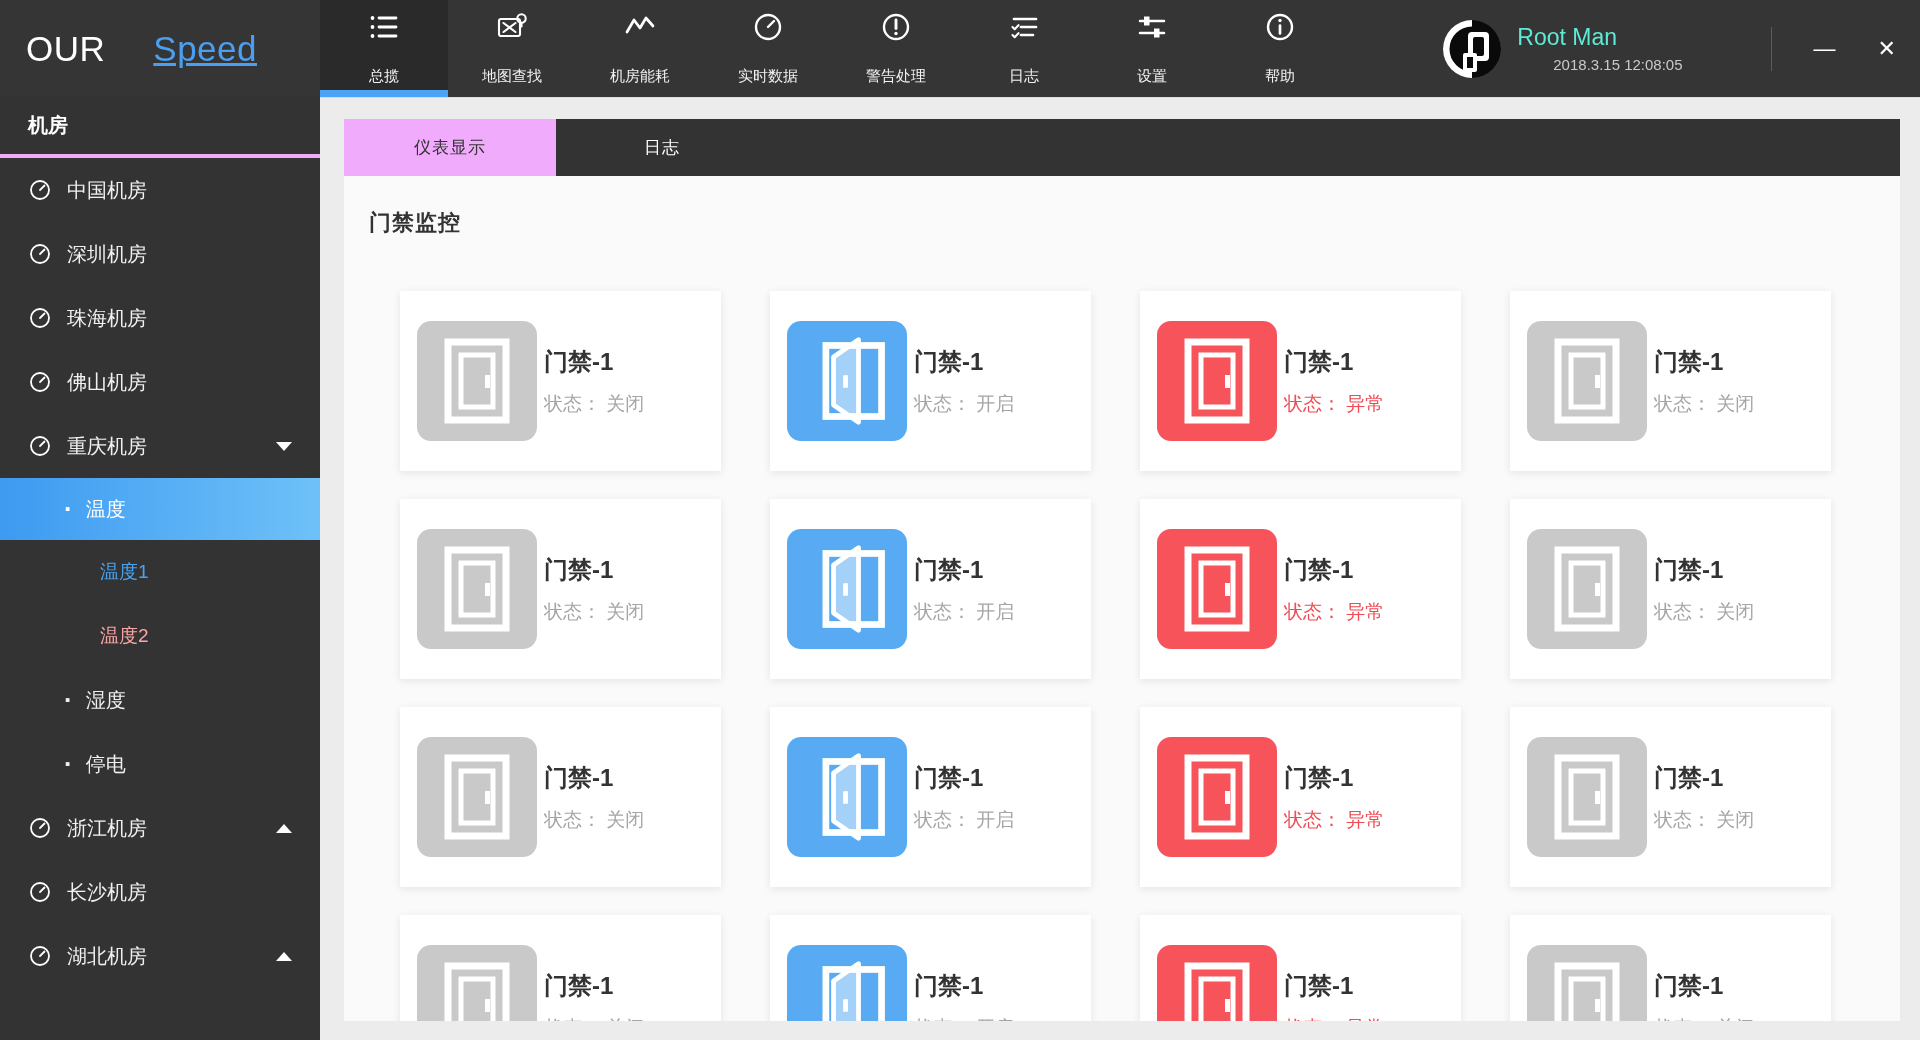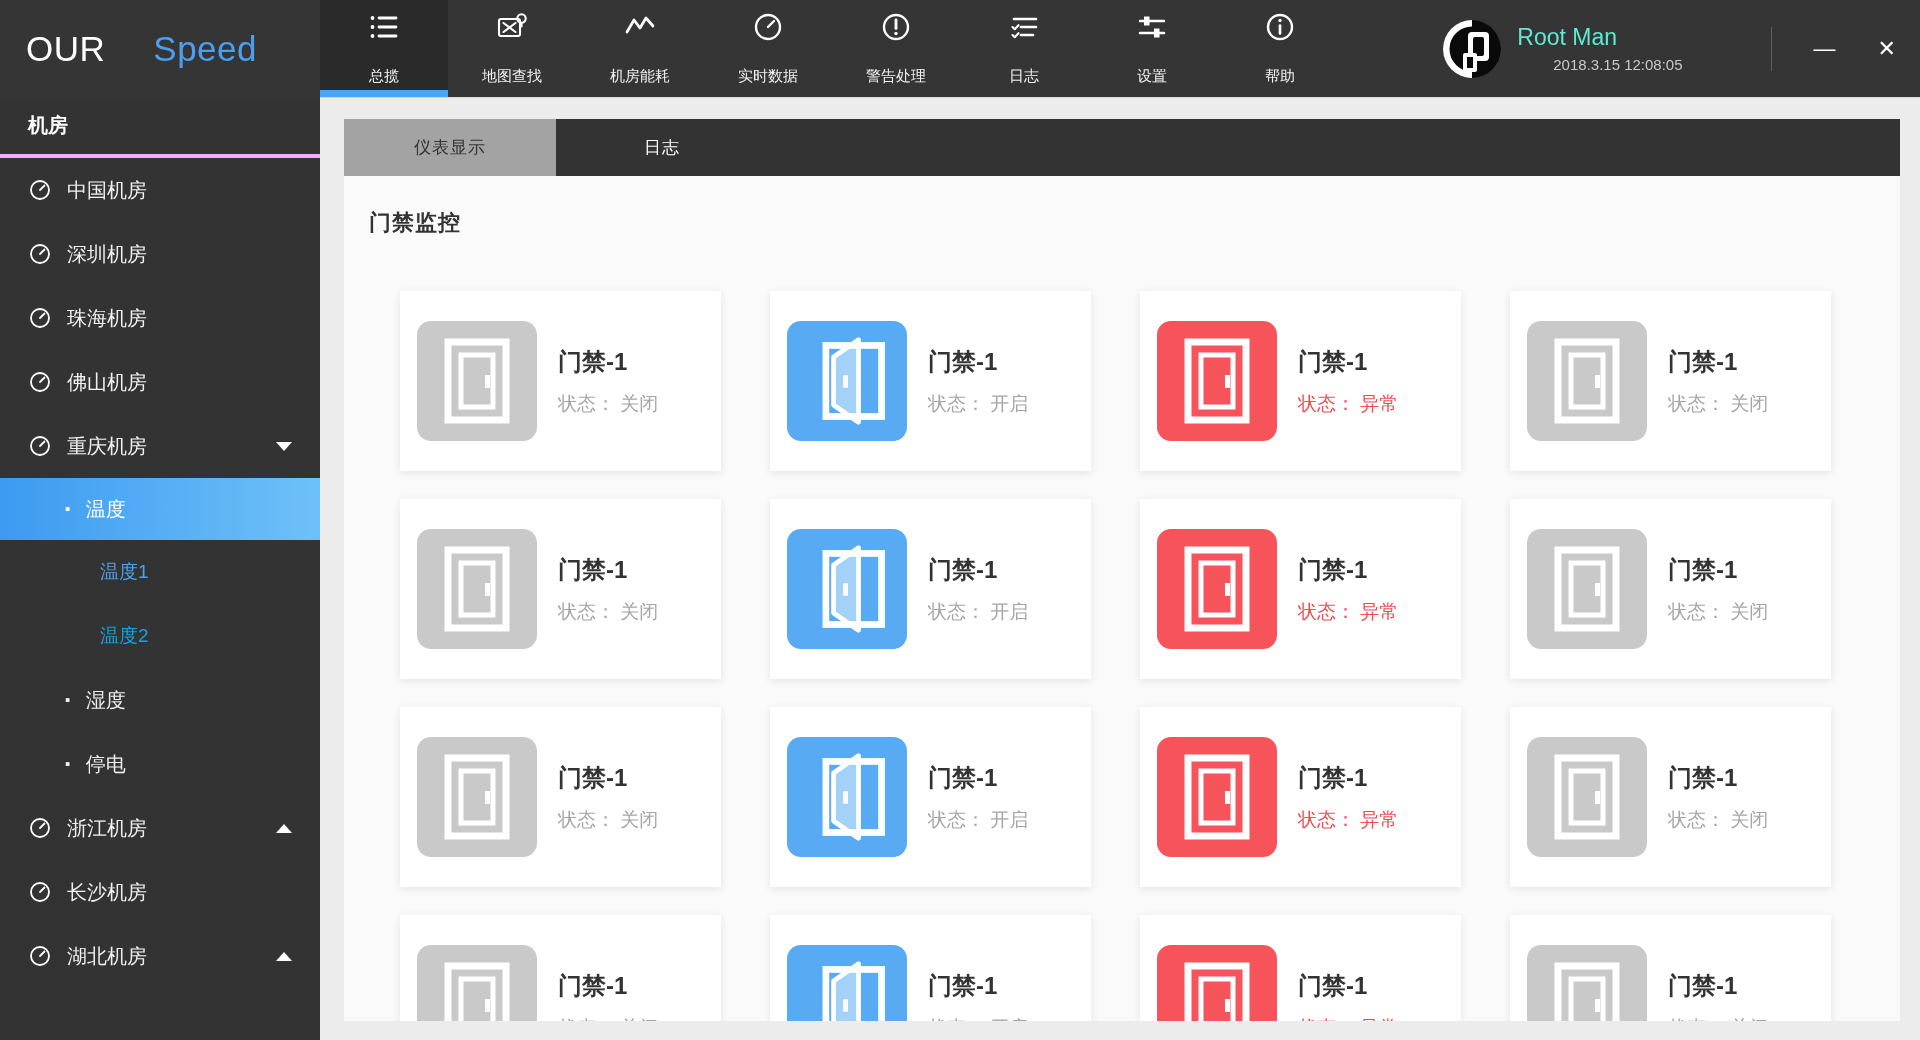--- a/index.html
+++ b/index.html
@@ -5,21 +5,21 @@
   * { margin:0; padding:0; box-sizing:border-box; }
   html,body { width:1920px; height:1040px; overflow:hidden;
     font-family:"Liberation Sans","DejaVu Sans",sans-serif; background:#ececec; }
 
   
   .topbar { position:absolute; top:0; left:0; width:1920px; height:97px;
     background:#353535; z-index:20; }
   .logo { position:absolute; left:26px; top:0; height:97px; display:flex;
     align-items:center; font-size:35px; font-weight:500; letter-spacing:.5px;gap:48px; }
   .logo .lg-prefix { color:#fff; }
-  .logo .lg-suffix { color:#4a9ff0; }
+  .logo .lg-suffix { color:#4a9ff0;text-decoration:underline; }
 
   .top-nav { position:absolute; left:320px; top:0; height:97px; display:flex; }
   .nav-item { width:128px; height:97px; display:flex; flex-direction:column;
     align-items:center; justify-content:center; gap:24px; cursor:pointer;
     position:relative; }
   .nav-item.active { background:#2a2a2a; }
   .nav-item.active::after { content:""; position:absolute; left:0; bottom:0;
     width:100%; height:7px; background:#4ba4f3; }
   .nav-icon { width:32px; height:32px; }
   .nav-icon svg { width:32px; height:32px; display:block; }
@@ -49,49 +49,49 @@
   .sb-item .room-icon svg { width:24px; height:24px; display:block; }
   .sb-item .arrow { position:absolute; right:28px; width:0; height:0; }
   .arrow.down { border-left:8px solid transparent; border-right:8px solid transparent;
     border-top:9px solid #fff; }
   .arrow.up { border-left:8px solid transparent; border-right:8px solid transparent;
     border-bottom:9px solid #fff; }
   .sb-item.bullet { padding-left:64px; }
   .sb-item .dot { font-size:26px; font-weight:bold; margin-right:13px; line-height:0; }
   .sb-item.selected { height:62px;
     background:linear-gradient(90deg,#3d9af0 0%,#6ec1f8 100%); color:#fff; }
-  .sb-item.leaf { padding-left:100px; font-size:19px; color:#0ea5e9; }
+  .sb-item.leaf { padding-left:100px; font-size:19px; color:#fca5a5; }
   .sb-item.leaf.hl { color:#4aa3f0; }
 
   
   .main { position:absolute; left:320px; top:97px; width:1600px; height:943px;
     background:#ececec; border-top:1px solid #dcdcdc; }
   .panel { position:absolute; left:24px; top:21px; width:1556px; height:902px;
     background:#fafafa; overflow:hidden; }
   .tabbar { height:57px; display:flex; background:#333; }
   .tab { width:212px; height:57px; display:flex; align-items:center;
     justify-content:center; font-size:17px; letter-spacing:1px; cursor:pointer;
     color:#fff; }
-  .tab.active { background:#a3a3a3; color:#333; }
+  .tab.active { background:#f0abfc; color:#333; }
   .panel-body { padding:32px 0 0 25px; }
   .section-title { font-size:22px; font-weight:bold; color:#333;
     letter-spacing:1px; }
 
   .cards-grid { margin:53px 0 0 31px; display:grid;
     grid-template-columns:repeat(4,321px); column-gap:49px; row-gap:28px; }
   .card { width:321px; height:180px; background:#fff;
     box-shadow:0 2px 8px rgba(0,0,0,.09); display:flex; align-items:center;
     padding-left:17px; cursor:pointer; }
   .tile { width:120px; height:120px; border-radius:14px; flex:0 0 auto;
     display:flex; align-items:center; justify-content:center; }
   .tile svg { display:block; }
   .card.closed .tile { background:#c9c9c9; }
   .card.open .tile { background:#58abf2; }
   .card.abnormal .tile { background:#f7535a; }
-  .card-text { margin-left:21px; }
+  .card-text { margin-left:7px; }
   .card-title { font-size:24px; font-weight:600; color:#333; }
   .card-status { font-size:19px; color:#a5a5a5; margin-top:13px; }
   .card.abnormal .card-status { color:#ef4b52; }
 </style>
 </head>
 <body>
 
 <header class="topbar">
   <div class="logo">
     <span class="lg-prefix">OUR</span>

